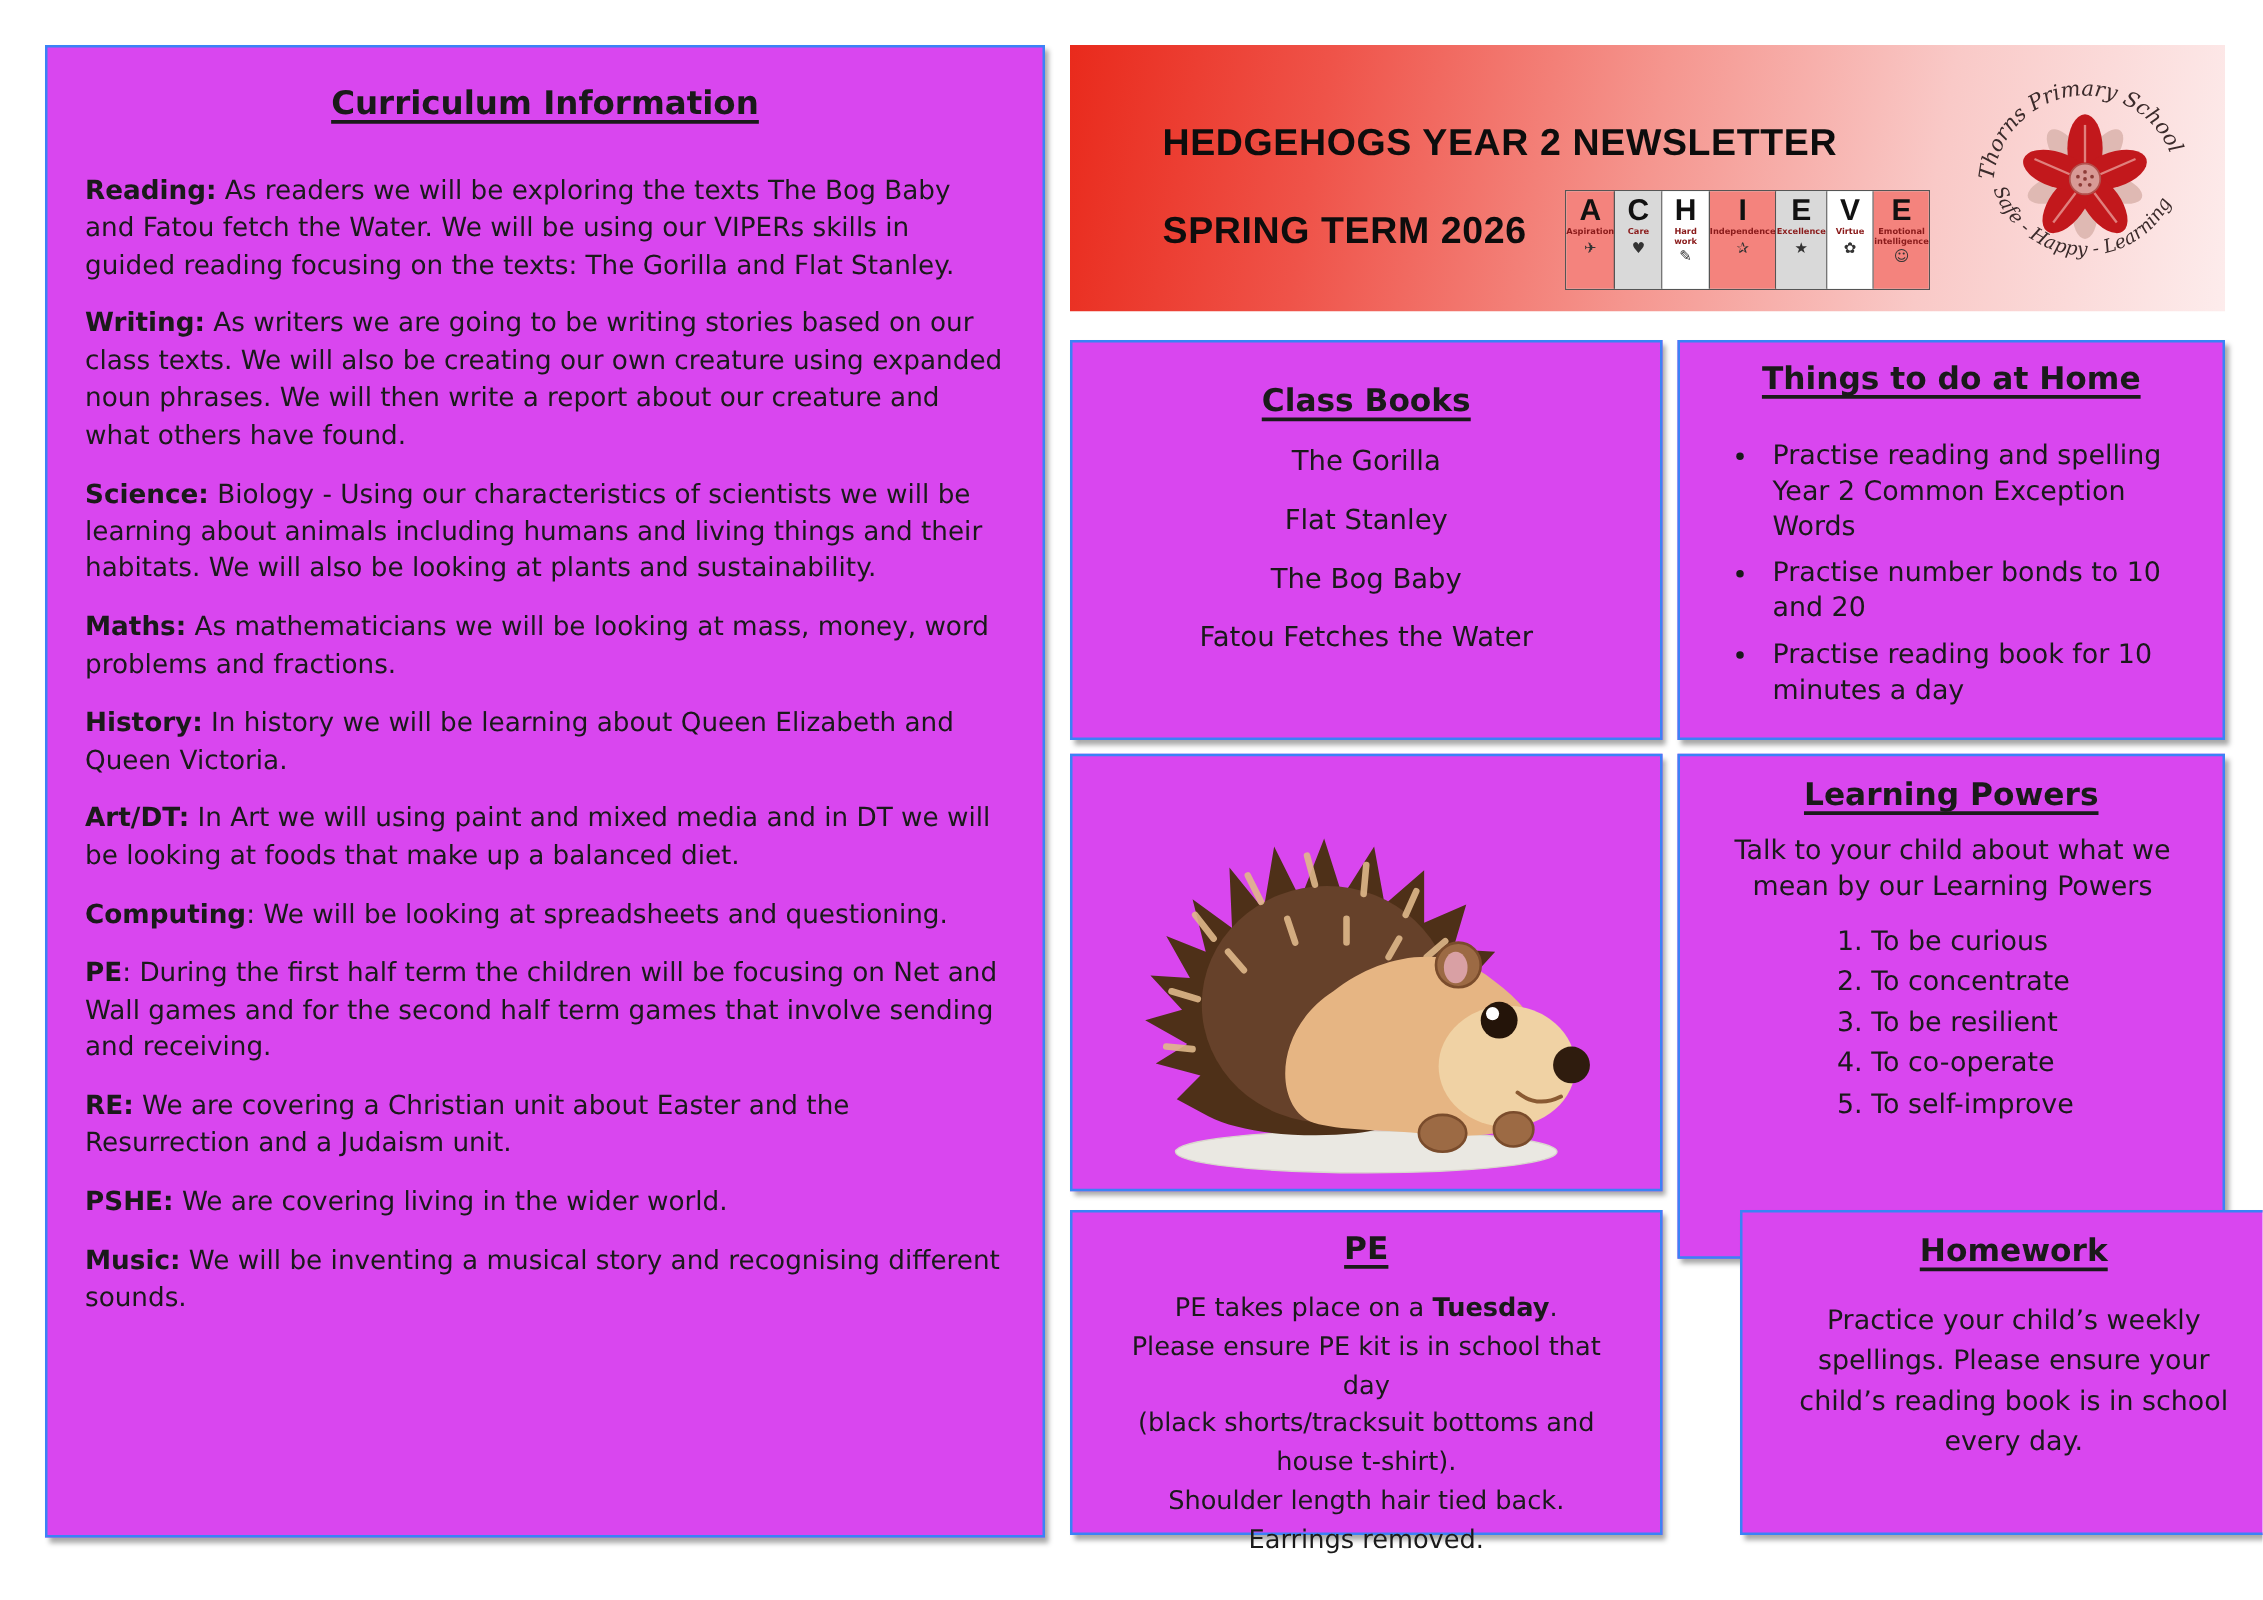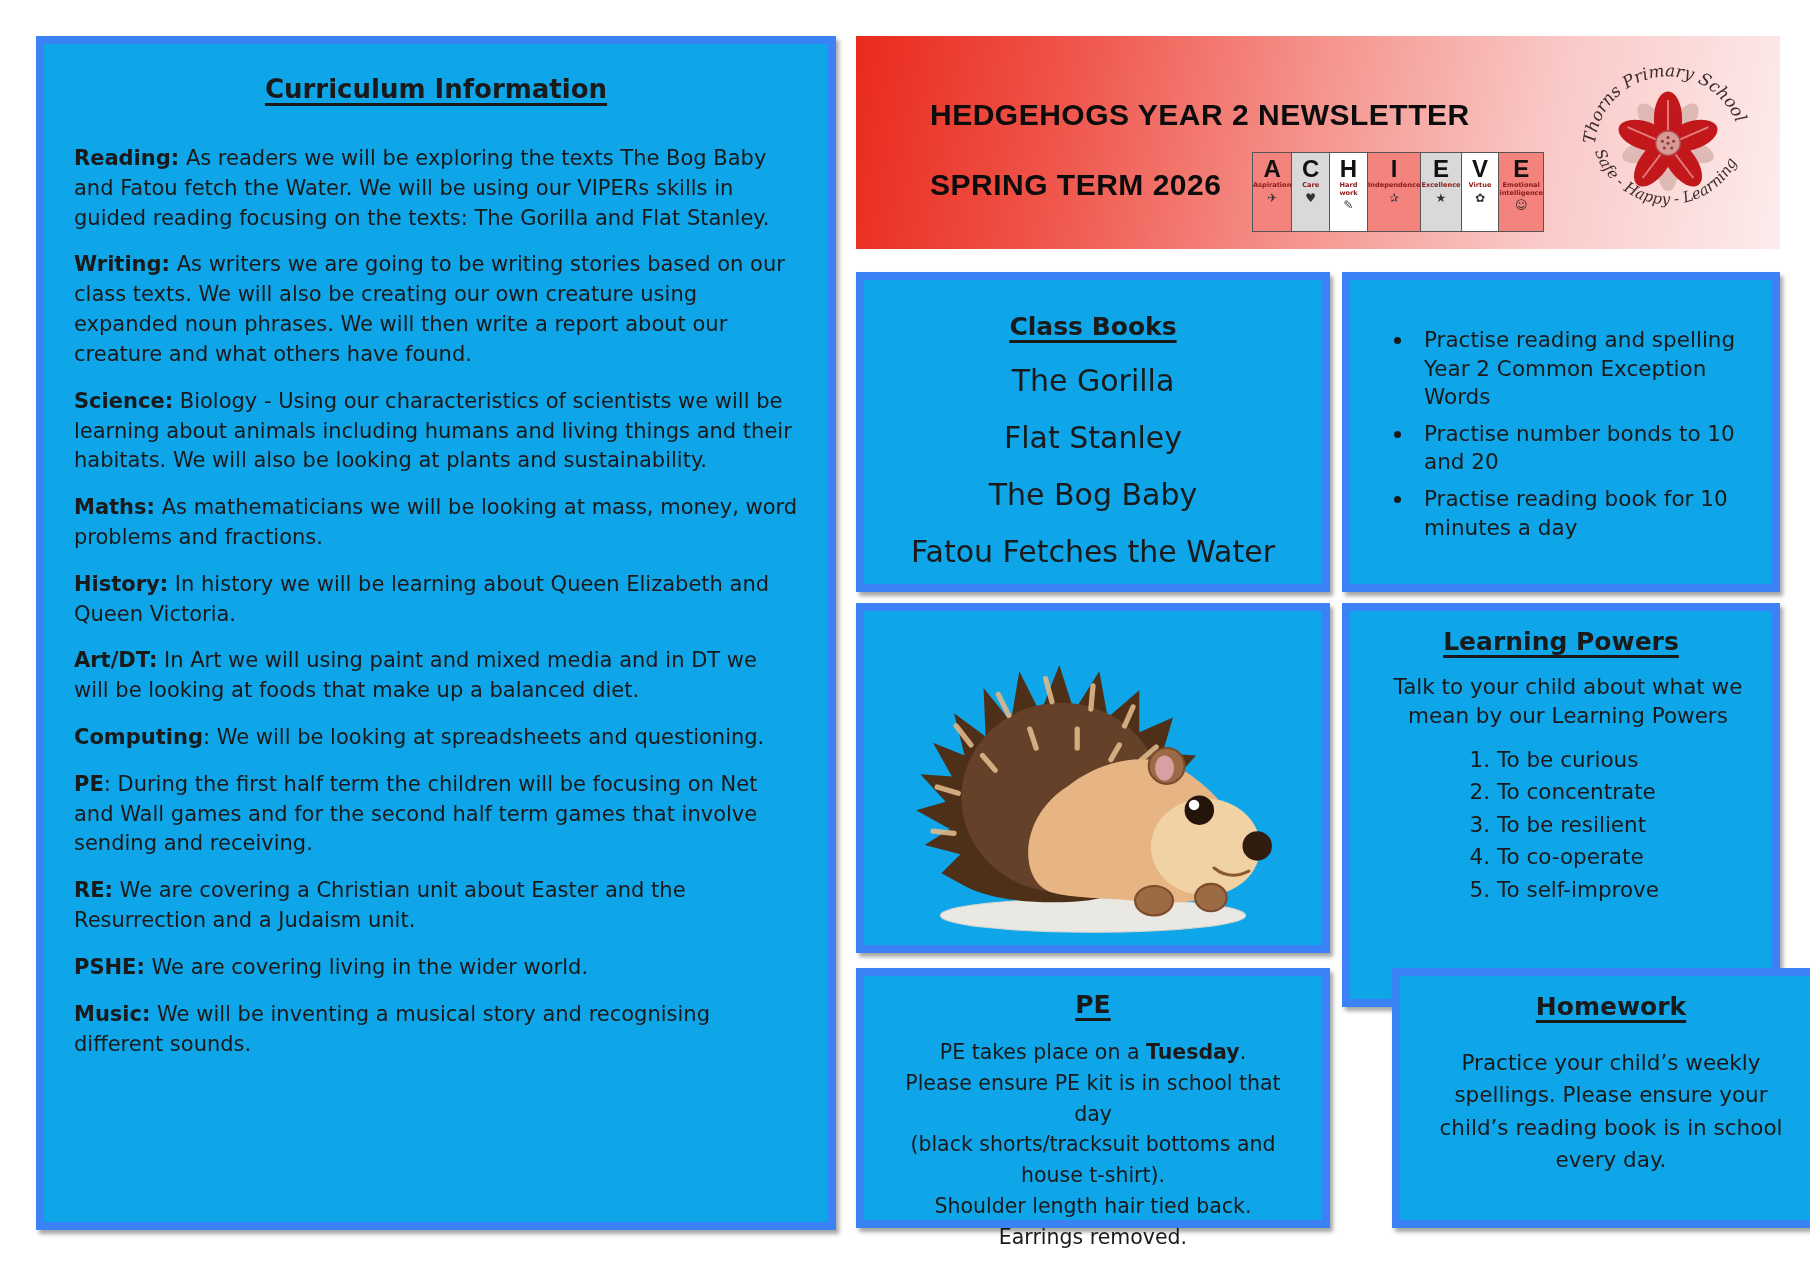--- a/index.html
+++ b/index.html
@@ -1,21 +1,21 @@
 <!DOCTYPE html>
 <html><head>
 <meta charset="utf-8">
 <style>
   html,body{margin:0;padding:0;}
   body{
     width:1810px;height:1280px;position:relative;background:#ffffff;
     font-family:"DejaVu Sans", sans-serif;color:#1a1a1a;overflow:hidden;
   }
   .panel{
-    position:absolute;background:#0ea5e9;border:8px solid #3b82f6;
+    position:absolute;background:#d946ef;border:2px solid #3b82f6;
     box-shadow:3px 4px 4px rgba(0,0,0,.35);box-sizing:border-box;
   }
   
   .left-panel{left:36px;top:36px;width:800px;height:1194px;padding:16px 30px;}
   .cur-title{
     text-align:center;font-size:26px;font-weight:bold;margin:14px 0 40px 0;
     text-decoration:underline;text-decoration-thickness:2.5px;text-underline-offset:5px;
   }
   .cur p{font-size:21px;line-height:1.42;margin:0 0 17px 0;}
   .cur b{font-weight:bold;}
@@ -46,21 +46,21 @@
   .box-classbooks{left:856px;top:272px;width:474px;height:320px;padding:30px 20px;text-align:center;}
   .box-things   {left:1342px;top:272px;width:438px;height:320px;padding:12px 24px;}
   .box-hedgehog {left:856px;top:603px;width:474px;height:350px;display:flex;align-items:flex-end;justify-content:center;}
   .box-learning {left:1342px;top:603px;width:438px;height:404px;padding:14px 18px;text-align:center;}
   .box-pe       {left:856px;top:968px;width:474px;height:260px;padding:12px 34px;text-align:center;}
   .box-homework {left:1392px;top:968px;width:438px;height:260px;padding:14px 24px;text-align:center;}
   .box-h{
     display:block;text-align:center;font-size:25px;font-weight:bold;margin:2px auto 10px auto;
     text-decoration:underline;text-decoration-thickness:2.5px;text-underline-offset:5px;
   }
-  .book-item{font-size:30px;margin:22px 0;}
+  .book-item{font-size:22px;margin:22px 0;}
   .bullets{margin:34px 0 0 0;padding-left:40px;font-size:21.5px;line-height:1.33;}
   .bullets li{margin-bottom:8px;padding-left:10px;}
   .lp-intro{font-size:21.5px;line-height:1.35;margin:16px auto 0 auto;width:400px;}
   .lp-list{display:inline-block;text-align:left;font-size:21.5px;line-height:1.32;
     margin:16px auto 0 auto;padding-left:34px;}
   .lp-list li{margin-bottom:4px;}
   .pe-text{font-size:20.5px;line-height:1.5;margin-top:18px;}
   .hw-text{font-size:21.5px;line-height:1.5;margin-top:26px;padding:0 8px;text-align:center;}
 </style>
 </head>
@@ -174,20 +174,21 @@
 
 <div class="panel box-classbooks">
   <span class="box-h">Class Books</span>
   <div class="book-item">The Gorilla</div>
   <div class="book-item">Flat Stanley</div>
   <div class="book-item">The Bog Baby</div>
   <div class="book-item">Fatou Fetches the Water</div>
 </div>
 
 <div class="panel box-things">
+  <span class="box-h">Things to do at Home</span>
   <ul class="bullets">
     <li>Practise reading and spelling Year 2 Common Exception Words</li>
     <li>Practise number bonds to 10 and 20</li>
     <li>Practise reading book for 10 minutes a day</li>
   </ul>
 </div>
 
 <div class="panel box-hedgehog">
   <svg width="400" height="316" viewBox="0 0 380 300">
     <ellipse cx="190" cy="272" rx="145" ry="16" fill="#eae8e2" stroke="#d9d6cc" stroke-width="1"></ellipse>

